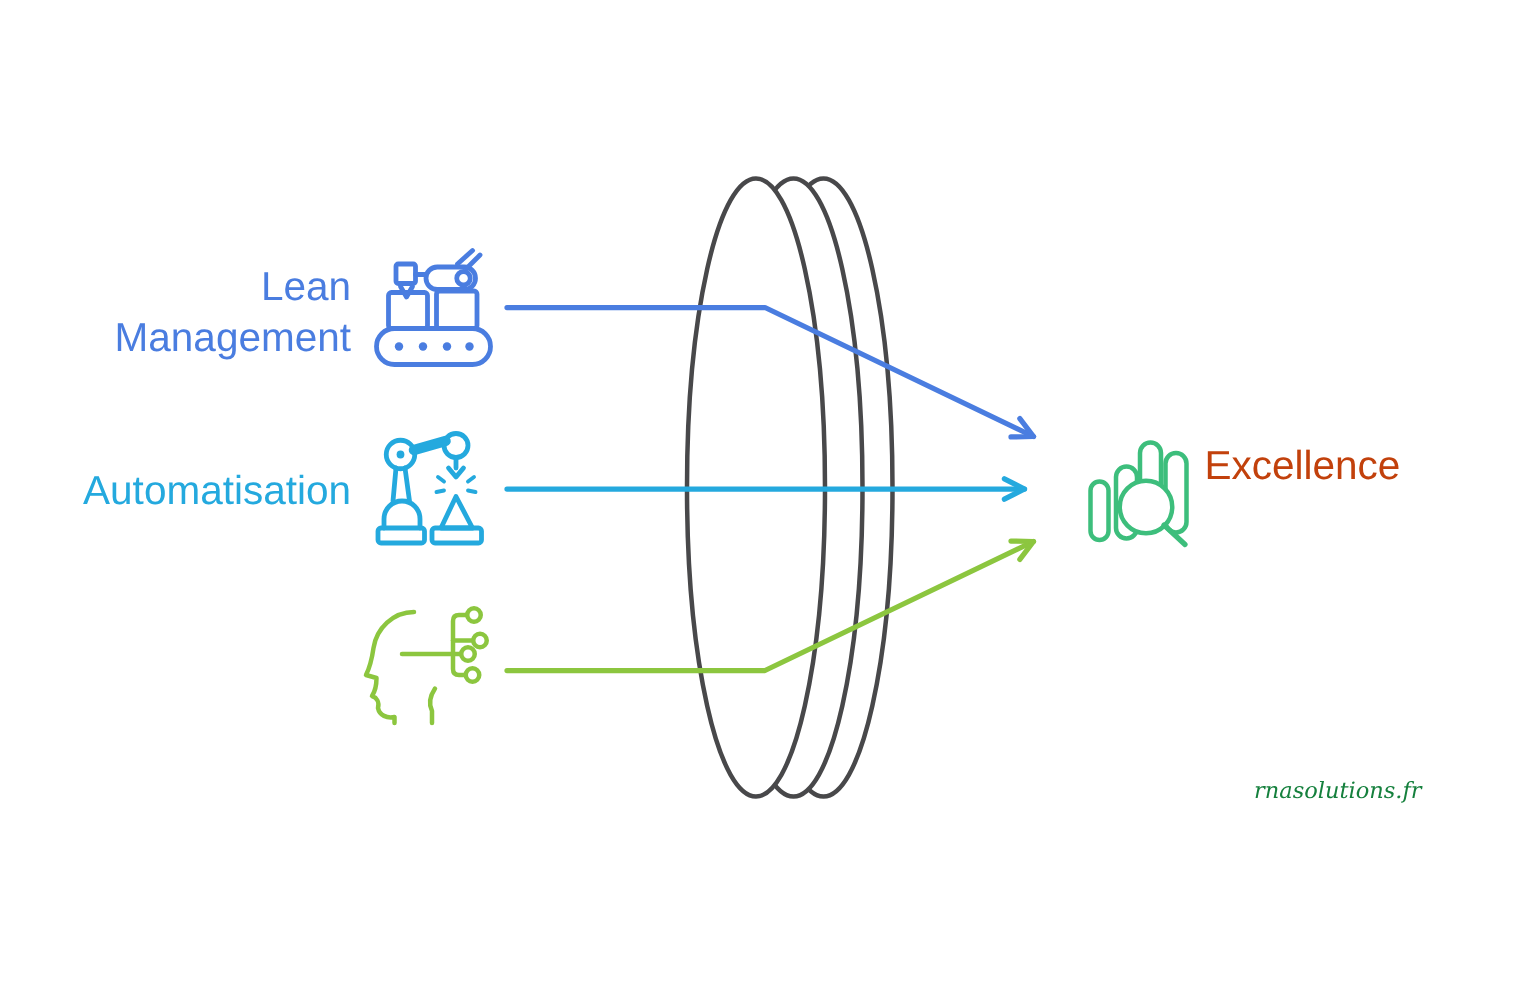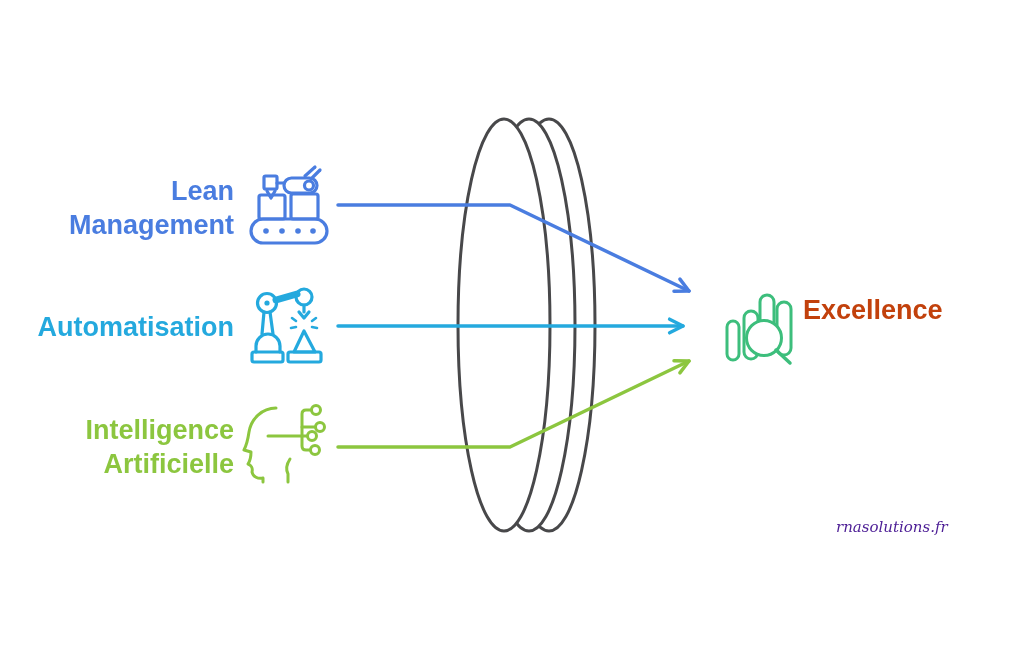--- a/index.html
+++ b/index.html
@@ -8,34 +8,34 @@
     width:1024px;height:659px;
     background:#ffffff;
     overflow:hidden;
     font-family:"Liberation Sans", sans-serif;
   }
   .canvas svg{position:absolute;left:0;top:0;}
   .label{
     position:absolute;
     font-size:27px;
     line-height:34px;
-    font-weight:700;
+    font-weight:400;
     white-space:nowrap;
   }
   .label-right{left:30px;width:204px;text-align:right;}
   .label-lean{top:174px;color:#4a7de0;}
   .label-auto{top:310px;color:#24a9de;}
   .label-ai{top:413px;color:#8cc63f;}
   .label-excellence{left:803px;top:293px;line-height:35px;color:#c2410c;text-align:left;}
   .watermark{
     position:absolute;left:836px;top:518px;
     font-family:"DejaVu Serif", serif;
     font-style:italic;
     font-size:15px;
-    color:#4c1d95;
+    color:#15803d;
     white-space:nowrap;
   }
 </style>
 </head>
 <body>
 
 <div class="canvas">
 
   <svg width="1024" height="659" viewBox="0 0 1024 659">
 
@@ -126,24 +126,20 @@
 
   <div class="label label-right label-lean">
     <div>Lean</div>
     <div>Management</div>
   </div>
 
   <div class="label label-right label-auto">
     <div>Automatisation</div>
   </div>
 
-  <div class="label label-right label-ai">
-    <div>Intelligence</div>
-    <div>Artificielle</div>
-  </div>
 
   <div class="label label-excellence">
     <div>Excellence</div>
   </div>
 
   <div class="watermark">rnasolutions.fr</div>
 
 </div>
 
 </body></html>

